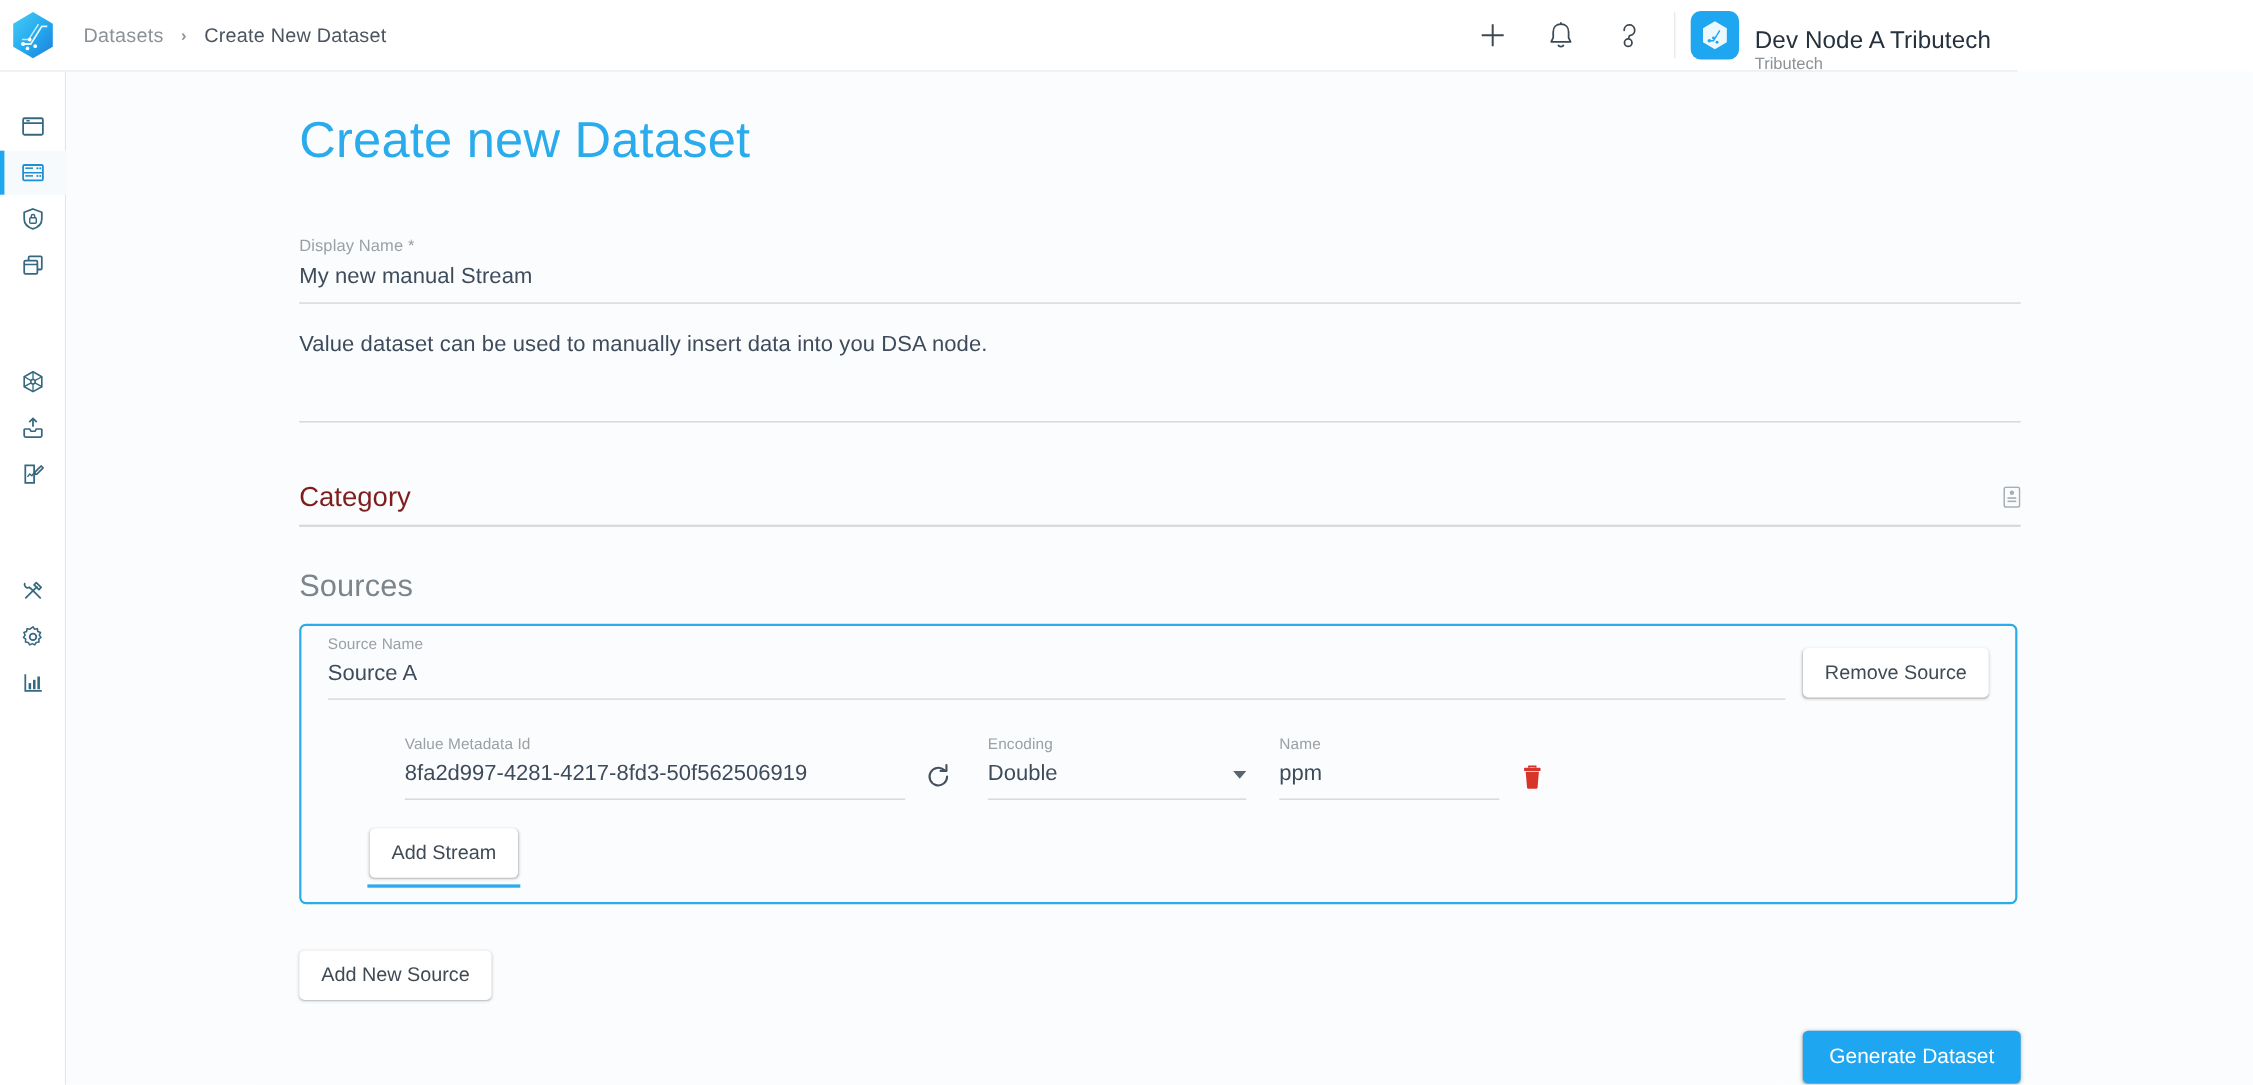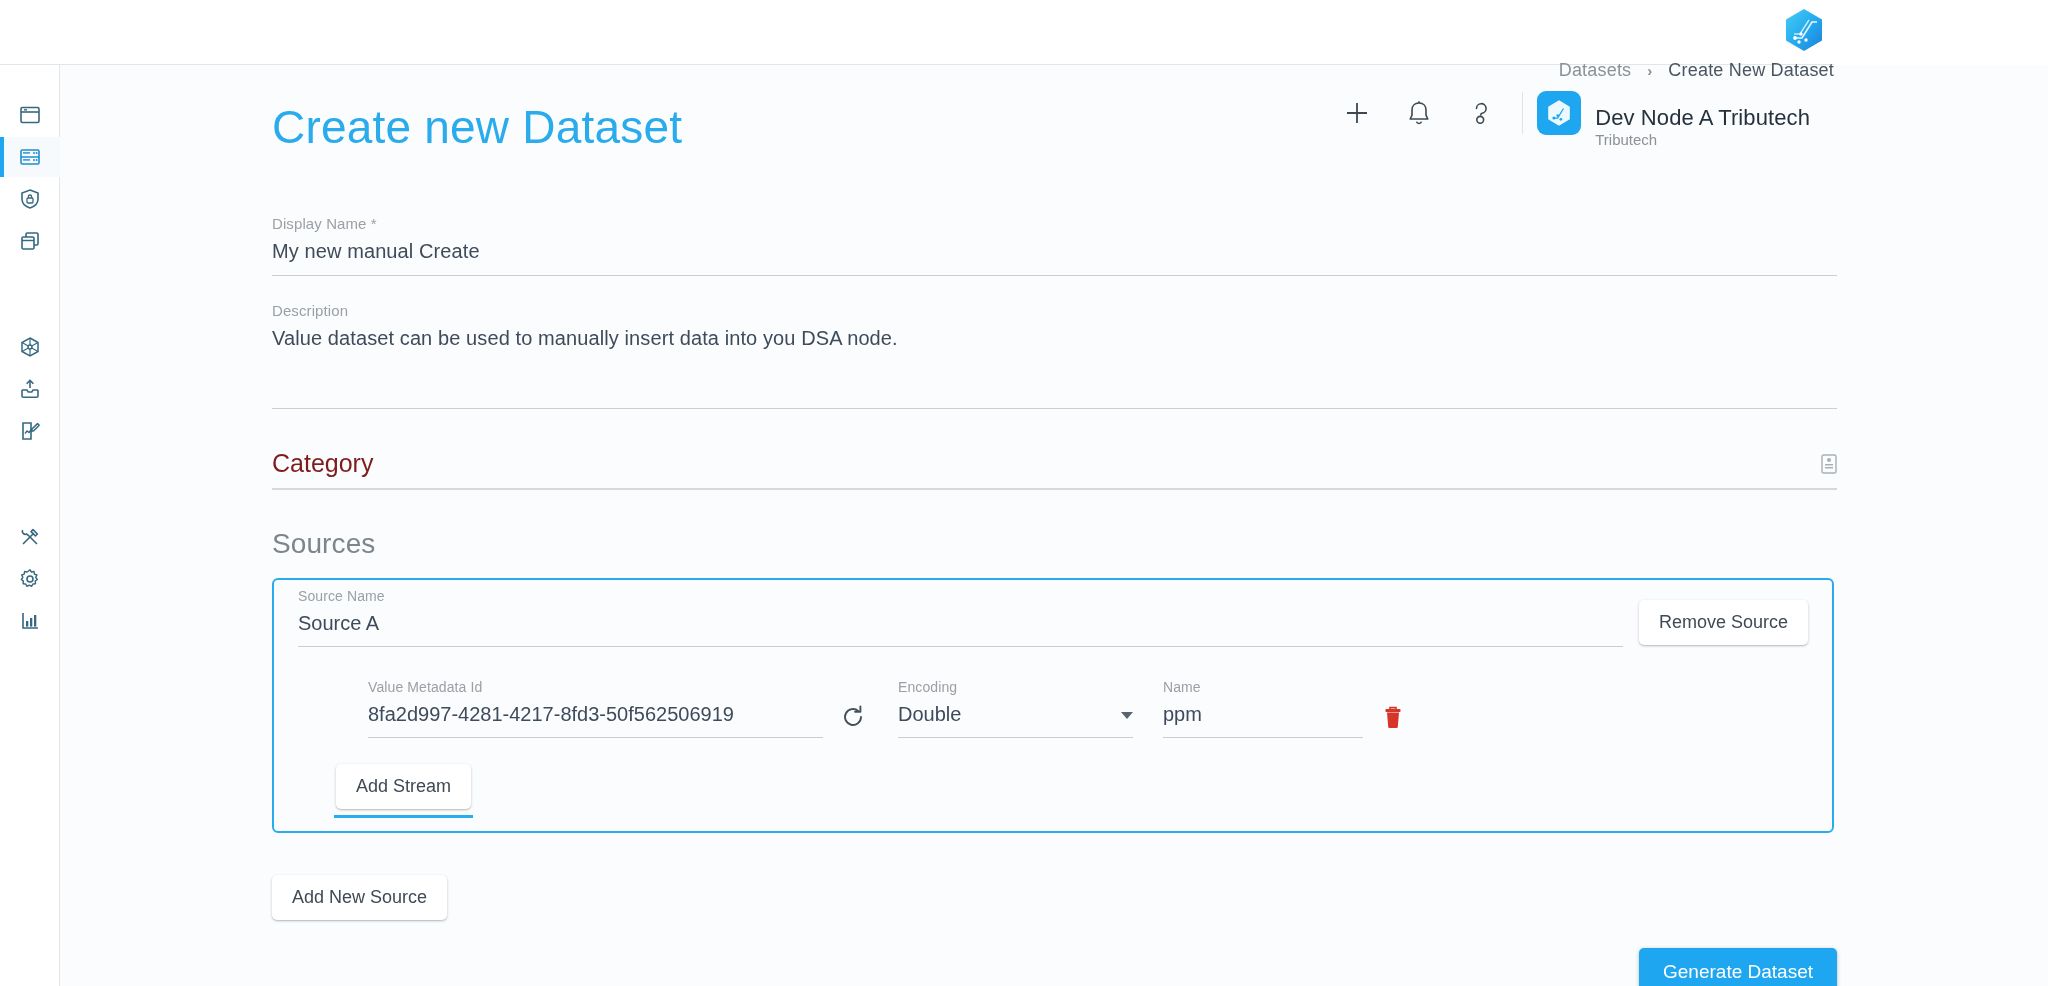--- a/index.html
+++ b/index.html
@@ -9,23 +9,22 @@
     font-family: "Liberation Sans", sans-serif;
     overflow: hidden;
   }
 
   
   .topbar {
     position: absolute; top: 0; left: 0;
     width: 1834px; height: 65px;
     background: #ffffff;
     border-bottom: 1px solid #e3e6e8;
-    display: flex; align-items: flex-end;
+    display: flex; align-items: center;
     z-index: 10;
-    flex-direction: column;
   }
   .logo-box {
     width: 60px; height: 64px;
     display: flex; align-items: center; justify-content: center;
     flex: 0 0 60px;
   }
   .logo-hex { width: 40px; height: 44px; display:block; }
 
   .breadcrumb {
     display: flex; align-items: center;
@@ -383,28 +382,27 @@
 </div>
 
 <div class="main">
 
   <div class="page-title">Create new Dataset</div>
 
   <div class="form">
 
     <div class="field">
       <div class="field-label">Display Name *</div>
-      <div class="field-value">My new manual Create</div>
+      <div class="field-value">My new manual Stream</div>
       <div class="underline"></div>
     </div>
 
     <div class="spacer-24"></div>
 
     <div class="field desc-block">
-      <div class="field-label">Description</div>
       <div class="field-value">Value dataset can be used to manually insert data into you DSA node.</div>
       <div style="height:46px"></div>
       <div class="underline"></div>
     </div>
 
     <div class="spacer-36"></div>
 
     <div class="field">
       <div class="category-row">
         <span class="category-placeholder">Category</span>

